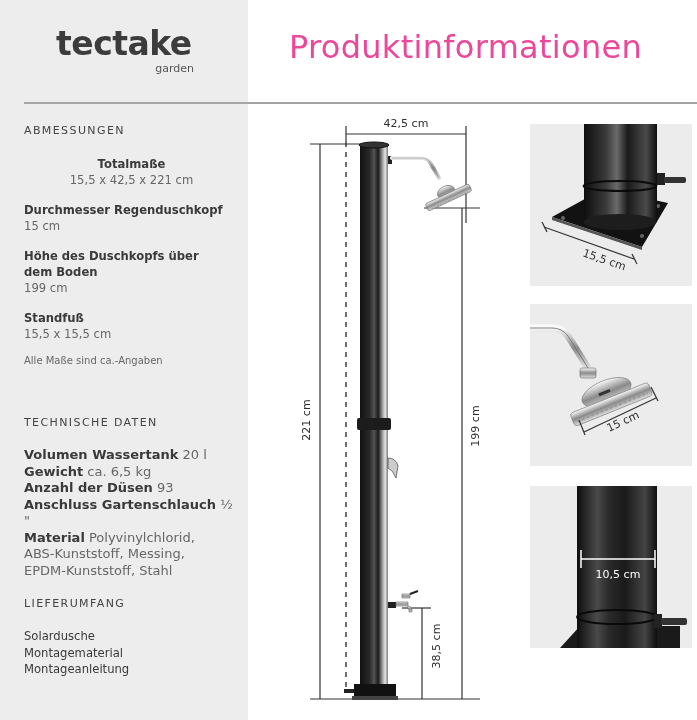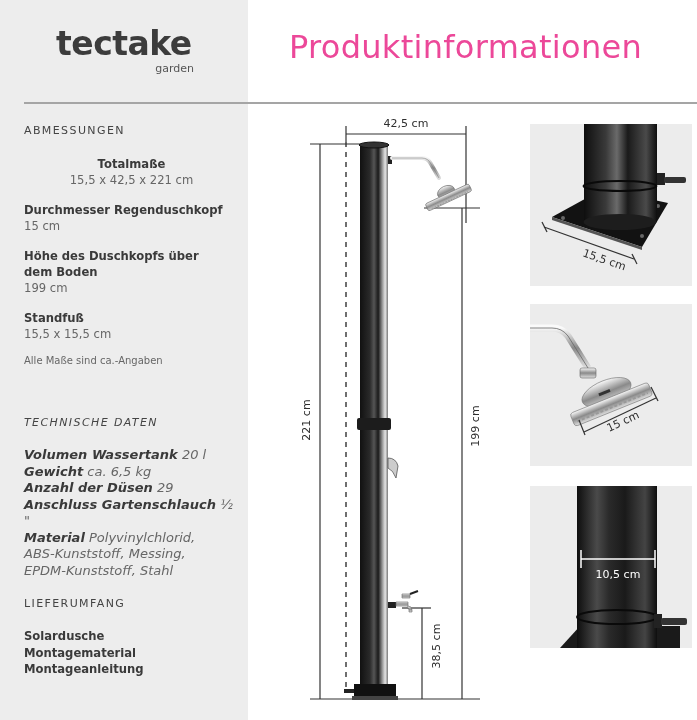--- a/index.html
+++ b/index.html
@@ -16,21 +16,21 @@
   .divider { position: absolute; left: 24px; top: 102px; width: 673px; height: 2px; background: #a5a5a5; }
 
   .section { position: absolute; left: 24px; width: 215px; }
   .section-heading { font-size: 11px; letter-spacing: 1.4px; color: #444; font-weight: normal; line-height: 20px; }
   .spec { margin-top: 14px; }
   .spec-label { font-size: 11.6px; font-weight: bold; color: #3a3a3a; line-height: 16px; }
   .spec-value { font-size: 11.6px; color: #666; line-height: 16px; }
   .note { font-size: 10px; color: #666; margin-top: 11px; line-height: 16px; }
   .tech-list { margin-top: 14px; font-size: 13px; line-height: 16.5px; color: #666; }
   .tech-list b { color: #3a3a3a; }
-  .plain-list { margin-top: 14px; font-size: 11.6px; line-height: 16.5px; font-weight: bold; color: #3a3a3a; }
+  .plain-list { margin-top: 14px; font-size: 11.6px; line-height: 16.5px; font-weight: normal; color: #3a3a3a; }
 
   .main-drawing { position: absolute; left: 280px; top: 106px; width: 230px; height: 614px; }
   .panel { position: absolute; left: 530px; width: 162px; height: 162px; background: #ececec; overflow: hidden; }
   .dim-text { font-family: "DejaVu Sans", sans-serif; font-size: 11px; fill: #2e2e2e; }
 </style>
 </head>
 <body>
 
 <div class="sidebar"></div>
 
@@ -56,26 +56,26 @@
     <div class="spec-label" style="width:205px;">Höhe des Duschkopfs über dem Boden</div>
     <div class="spec-value">199 cm</div>
   </div>
   <div class="spec">
     <div class="spec-label">Standfuß</div>
     <div class="spec-value">15,5 x 15,5 cm</div>
   </div>
   <div class="note">Alle Maße sind ca.-Angaben</div>
 </div>
 
-<div class="section" style="top:413px;font-style:italic;">
+<div class="section" style="top:413px;">
   <div class="section-heading">TECHNISCHE DATEN</div>
   <div class="tech-list">
     <div><b>Volumen Wassertank</b> <span>20 l</span></div>
     <div><b>Gewicht</b> <span>ca. 6,5 kg</span></div>
-    <div><b>Anzahl der Düsen</b> <span>29</span></div>
+    <div><b>Anzahl der Düsen</b> <span>93</span></div>
     <div><b>Anschluss Gartenschlauch</b> <span>½ "</span></div>
     <div style="width:200px;"><b>Material</b> <span>Polyvinylchlorid, ABS-Kunststoff, Messing, EPDM-Kunststoff, Stahl</span></div>
   </div>
 </div>
 
 <div class="section" style="top:594px;">
   <div class="section-heading">LIEFERUMFANG</div>
   <div class="plain-list">
     <div>Solardusche</div>
     <div>Montagematerial</div>

